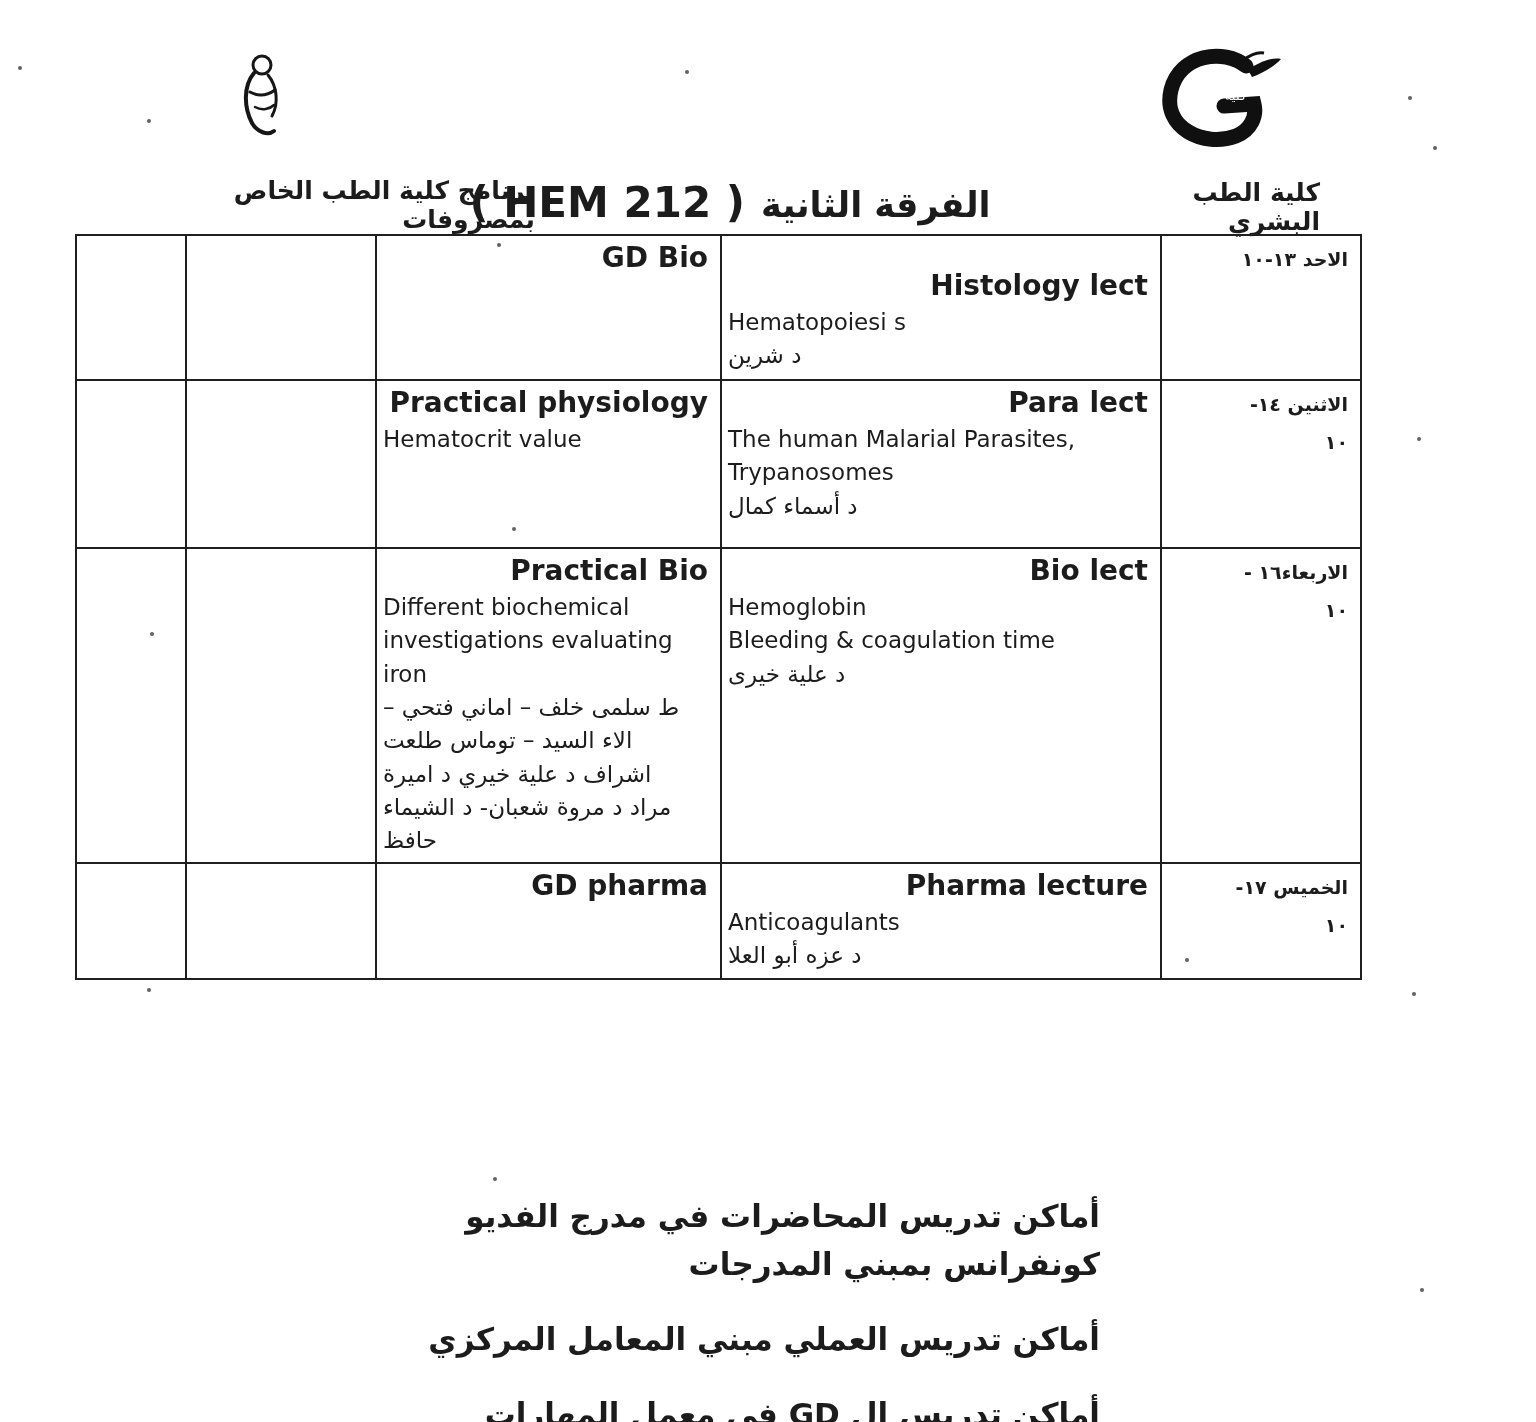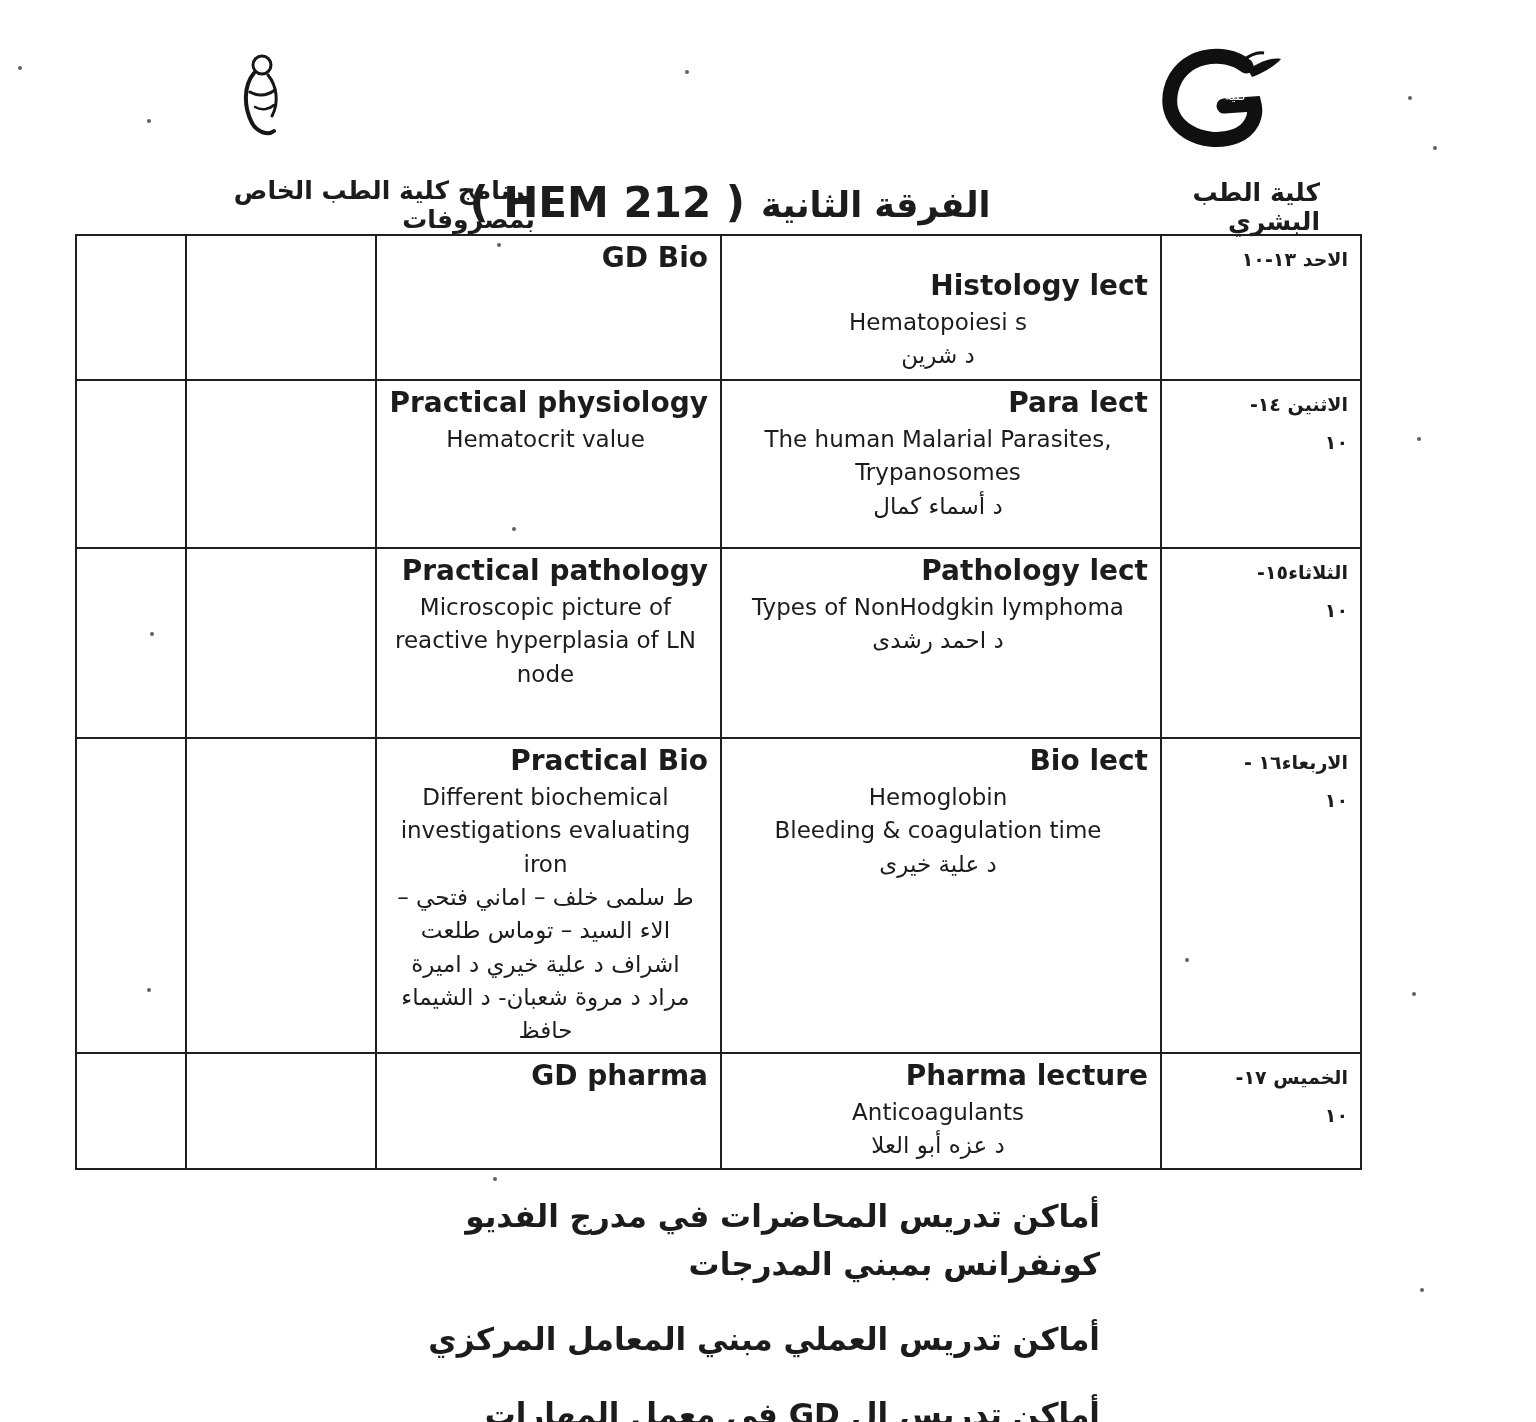--- a/index.html
+++ b/index.html
@@ -31,21 +31,21 @@
                 border-collapse:collapse; table-layout:fixed; }
   table.sched td { border:2px solid #1f1f1f; vertical-align:top; padding:4px 12px 4px 6px; }
   tr.r1 td { height:145px; }
   tr.r2 td { height:168px; }
   tr.r3 td { height:190px; }
   tr.r4 td { height:228px; }
   tr.r5 td { height:116px; }
 
   .ct { font-weight:bold; font-size:28px; text-align:right; line-height:1.25;
         white-space:pre-line; unicode-bidi:plaintext; }
-  .cb { font-size:23px; text-align:center; line-height:1.45; margin-top:3px;
+  .cb { font-size:23px; text-align:left; line-height:1.45; margin-top:3px;
         white-space:pre-line; unicode-bidi:plaintext; }
   .c-day { font-weight:bold; font-size:19px; text-align:right; direction:rtl;
            line-height:2.0; white-space:pre-line; padding-top:6px; }
   tr.r1 .c-lect .ct { padding-top:28px; }
 
   
   .notes { right:436px; top:1192px; width:780px; direction:rtl; text-align:right;
            font-weight:bold; font-size:31px; }
   .notes .note { margin-bottom:27px; line-height:1.55; }
 
@@ -119,37 +119,20 @@
     <td class="c-lect">
       <div class="ct">Para lect</div>
       <div class="cb">The human Malarial Parasites,
 Trypanosomes
 د أسماء كمال</div>
     </td>
     <td class="c-day">الاثنين ١٤-
 ١٠</td>
   </tr>
 
-  <tr class="r3">
-    <td></td>
-    <td></td>
-    <td class="c-prac">
-      <div class="ct">Practical pathology</div>
-      <div class="cb">Microscopic picture of
-reactive hyperplasia of LN
-node</div>
-    </td>
-    <td class="c-lect">
-      <div class="ct">Pathology lect</div>
-      <div class="cb">Types of NonHodgkin lymphoma
-د احمد رشدى</div>
-    </td>
-    <td class="c-day">الثلاثاء١٥-
-١٠</td>
-  </tr>
 
   <tr class="r4">
     <td></td>
     <td></td>
     <td class="c-prac">
       <div class="ct">Practical Bio</div>
       <div class="cb">Different biochemical
 investigations evaluating
 iron
 ط سلمى خلف – اماني فتحي –

